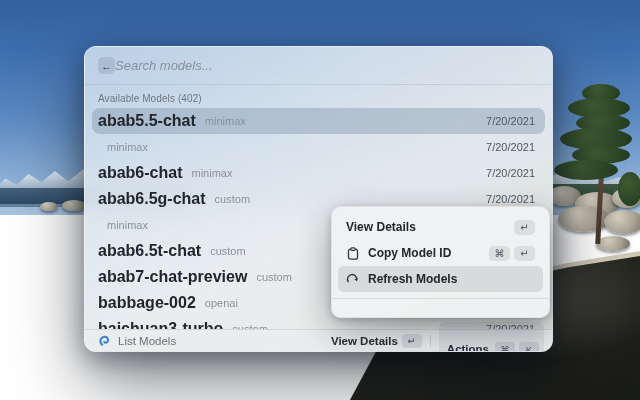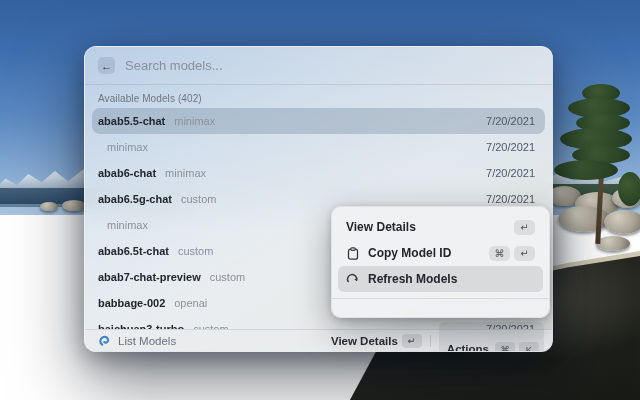--- a/index.html
+++ b/index.html
@@ -48,26 +48,26 @@
     box-shadow:0 30px 70px rgba(0,10,20,.5),0 8px 24px rgba(0,10,20,.35);}
   
   .panel{position:absolute;left:84px;top:46px;width:469px;height:306px;border-radius:12px;overflow:hidden;
     background:linear-gradient(150deg,rgba(200,217,236,.90) 0%,rgba(219,229,238,.92) 28%,rgba(232,236,239,.94) 55%,rgba(231,234,231,.94) 80%,rgba(233,236,233,.95) 100%);
     backdrop-filter:blur(14px) saturate(1.1);
     border:1px solid rgba(255,255,255,.35);box-sizing:border-box;}
   .searchbar{position:absolute;left:0;top:0;right:0;height:38px;display:flex;align-items:center;padding:0 13px;
     border-bottom:1px solid rgba(50,60,75,.12);box-sizing:border-box;}
   .backbtn{width:17px;height:17px;border-radius:5px;background:rgba(95,112,130,.20);
     display:flex;align-items:center;justify-content:center;font-size:11px;color:#2e3338;cursor:default;flex:0 0 auto;}
-  .search-ph{margin-left:10px;font-size:13px;color:#8a909a;}
+  .search-ph{font-size:13px;color:#8a909a;font-style:italic;}
   .list{position:absolute;left:0;top:39px;right:0;bottom:22px;overflow:hidden;}
   .sec-h{font-size:10px;color:#6f767f;padding:7px 13px 4px;letter-spacing:.1px;}
   .row{position:relative;height:26px;margin:0 7px;border-radius:8px;display:flex;align-items:center;padding:0 6px;box-sizing:border-box;}
   .row.selected{background:rgba(122,143,164,.38);}
-  .row .m{font-size:11px;font-weight:700;color:#22262c;white-space:nowrap;}
+  .row .m{font-size:16px;font-weight:700;color:#22262c;white-space:nowrap;}
   .row .p{font-size:11px;color:#8b9199;margin-left:9px;white-space:nowrap;}
   .row .d{font-size:11px;color:#4e5864;margin-left:auto;padding-right:4px;}
   
   .statusbar{position:absolute;left:0;right:0;bottom:0;height:22px;display:flex;align-items:center;
     padding:0 8px 0 13px;box-sizing:border-box;border-top:1px solid rgba(50,60,75,.12);
     background:rgba(234,236,238,.92);}
   .app-label{font-size:11.5px;color:#6b727b;margin-left:7px;}
   .sb-right{margin-left:auto;display:flex;align-items:center;}
   .sb-primary{font-size:11.5px;font-weight:700;color:#2a2e34;}
   .key{display:inline-flex;align-items:center;justify-content:center;height:14px;min-width:14px;padding:0 3px;

